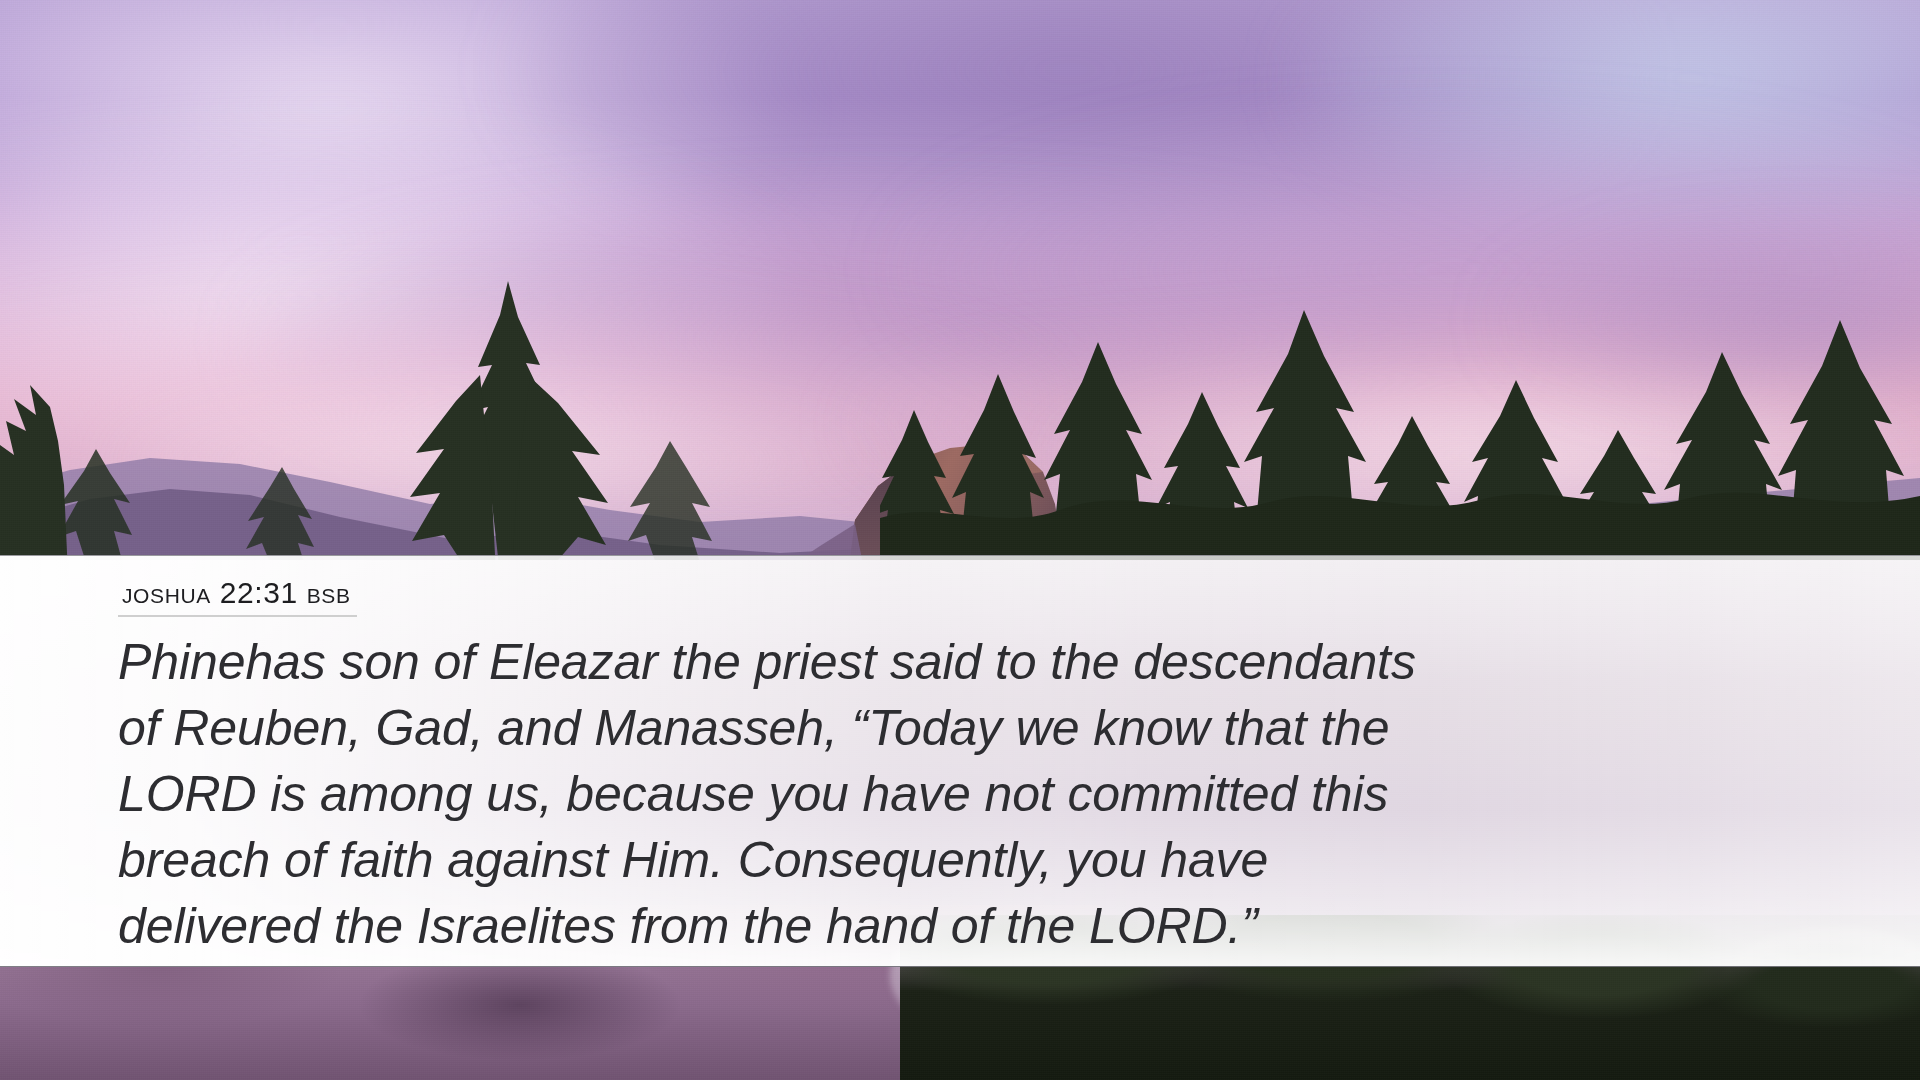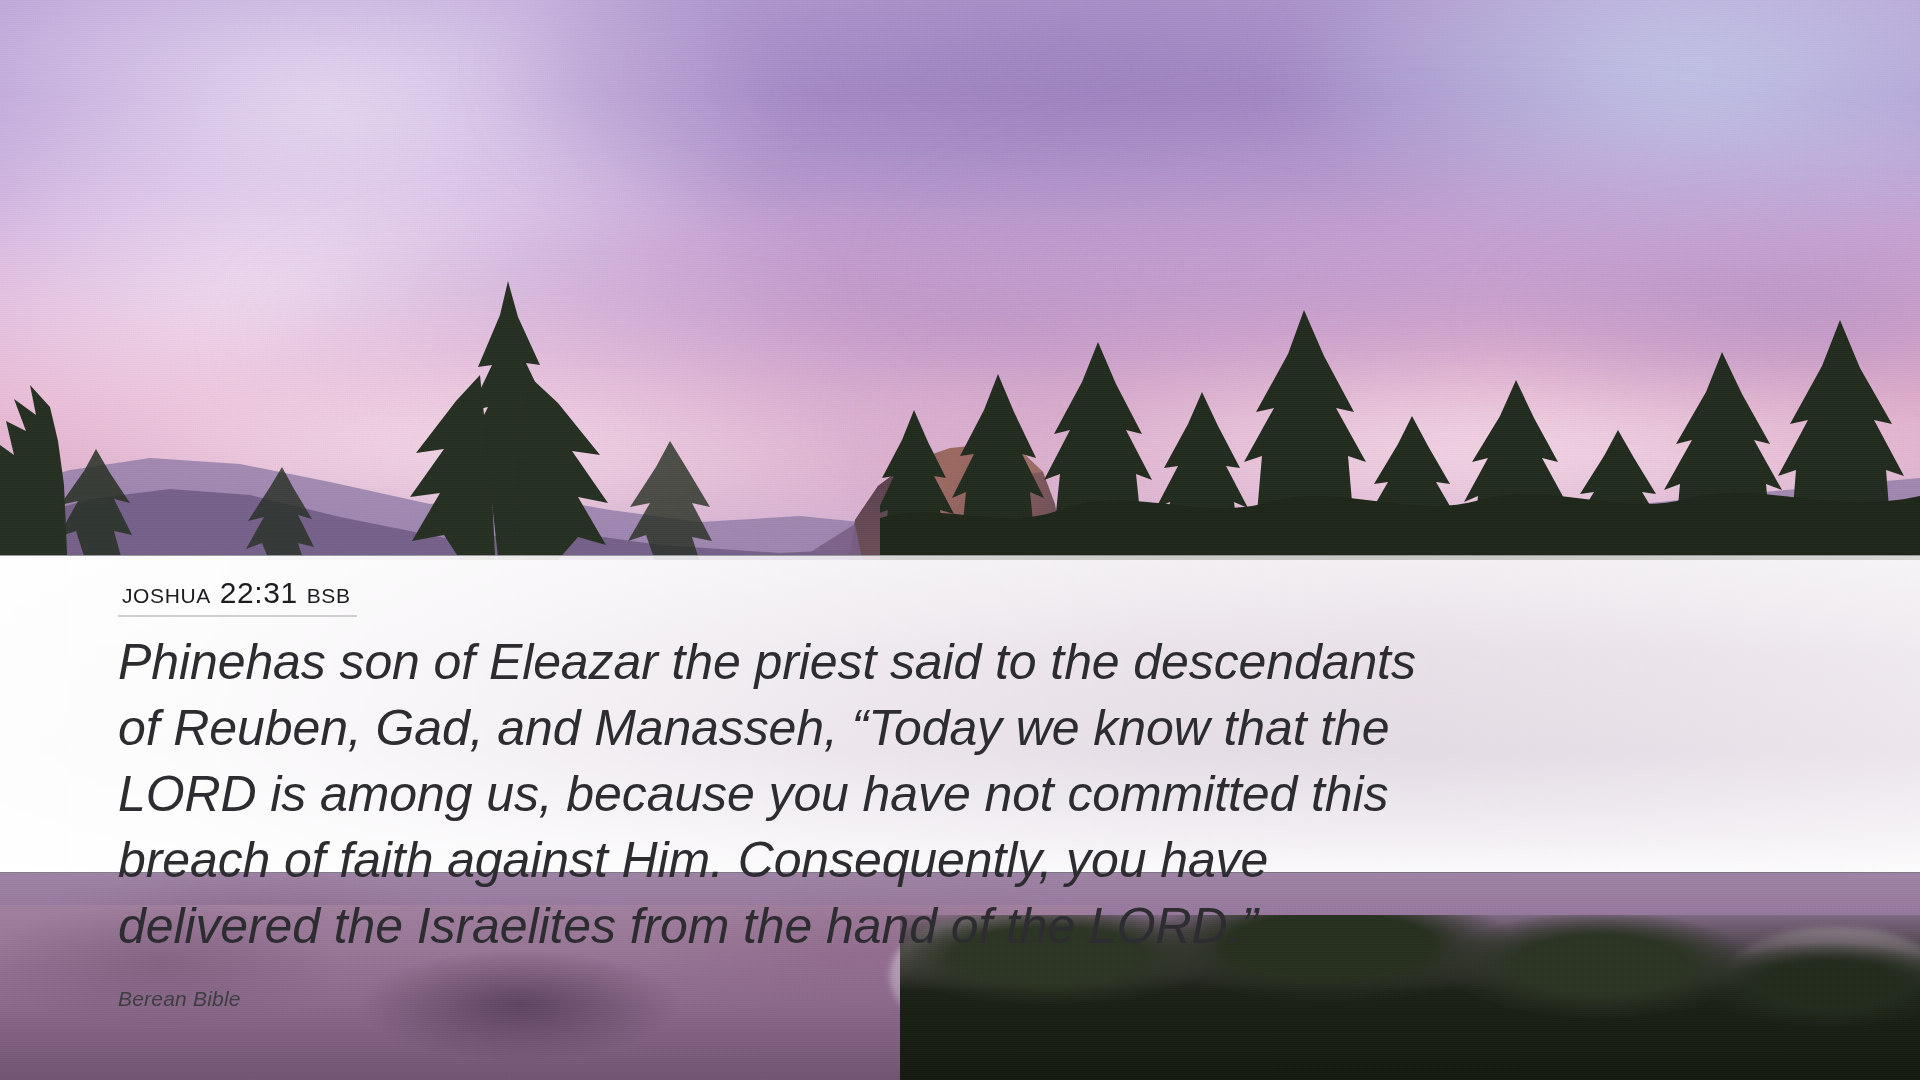--- a/index.html
+++ b/index.html
@@ -124,21 +124,21 @@
       repeating-linear-gradient(0deg,  rgba(255,255,255,.05) 0 1px, rgba(0,0,0,.05) 1px 2px),
       repeating-linear-gradient(90deg, rgba(255,255,255,.04) 0 1px, rgba(0,0,0,.04) 1px 2px);
   }
 
   
   .verse-panel {
     position: absolute;
     left: 0;
     top: 555px;
     width: 1920px;
-    height: 318px;
+    height: 412px;
     background:
       linear-gradient(to right,
         rgba(255,255,255,.97) 0%,
         rgba(255,255,255,.94) 10%,
         rgba(255,255,255,.80) 26%,
         rgba(255,255,255,.62) 44%,
         rgba(255,255,255,.50) 60%,
         rgba(255,255,255,.46) 74%,
         rgba(255,255,255,.52) 86%,
         rgba(255,255,255,.62) 100%),
@@ -324,18 +324,17 @@
     <div class="grain"></div>
   </div>
 
   <div class="verse-panel">
     <div class="verse-inner">
 
       <div class="verse-ref">Joshua 22:31 BSB</div>
 
       <div class="verse-body">Phinehas son of Eleazar the priest said to the descendants of Reuben, Gad, and Manasseh, “Today we know that the LORD is among us, because you have not committed this breach of faith against Him. Consequently, you have delivered the Israelites from the hand of the LORD.”</div>
 
-      <div class="verse-source">Berean Bible</div>
 
     </div>
   </div>
 
 </div>
 
 </body></html>

